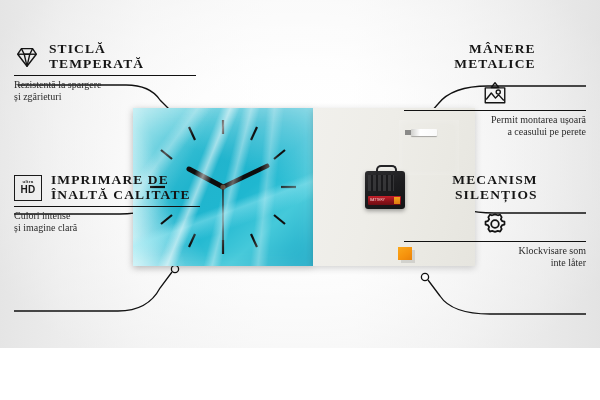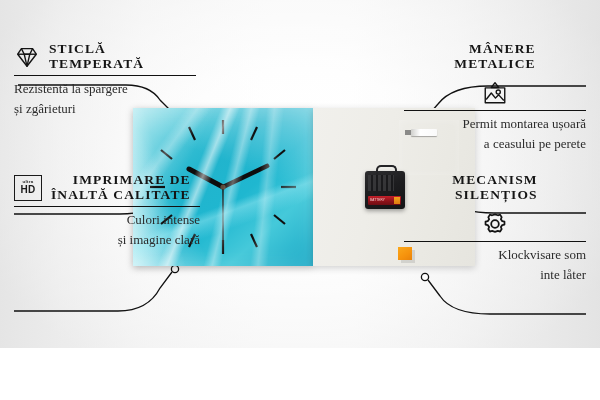--- a/index.html
+++ b/index.html
@@ -113,36 +113,36 @@
   .ttl{
     font-family:"Liberation Serif", serif;
     font-size:13.5px;line-height:14.5px;font-weight:bold;
     letter-spacing:1.1px;color:#151515;text-transform:uppercase;
     white-space:pre-line;
   }
   .callout.right .ttl{text-align:right;}
   .rule{height:1.3px;background:#111;margin:4px 0 3px 0;}
   .sub{
     font-family:"Liberation Serif", serif;
-    font-size:13px;line-height:20px;color:#2b2b2b;white-space:pre-line;
+    font-size:10px;line-height:12px;color:#2b2b2b;white-space:pre-line;
   }
   .callout.right .sub{text-align:right;}
   .ico{width:26px;height:26px;flex:0 0 26px;display:block;}
 
   .hd-badge{
     width:26px;height:24px;flex:0 0 26px;border:1.3px solid #1a1a1a;
     display:flex;flex-direction:column;align-items:center;justify-content:center;
     line-height:1;
   }
   .hd-badge .u{font-family:"Liberation Sans", sans-serif;font-size:4.4px;font-weight:bold;letter-spacing:.3px;color:#1a1a1a;}
   .hd-badge .h{font-family:"Liberation Sans", sans-serif;font-size:10px;font-weight:bold;letter-spacing:.2px;color:#1a1a1a;margin-top:.5px;}
 
   
   #c-glass   {left:14px; top:42px;  width:182px;}
-  #c-print   {left:14px; top:173px; width:186px;text-align:right;}
+  #c-print   {left:14px; top:173px; width:186px;}
   #c-edges   {left:14px; top:279px; width:186px;}
   #c-hooks   {left:404px;top:42px;  width:182px;}
   #c-mech    {left:404px;top:173px; width:182px;}
   #c-spacer  {left:404px;top:279px; width:182px;}
 </style>
 </head>
 <body>
 
 <div id="stage">
 

